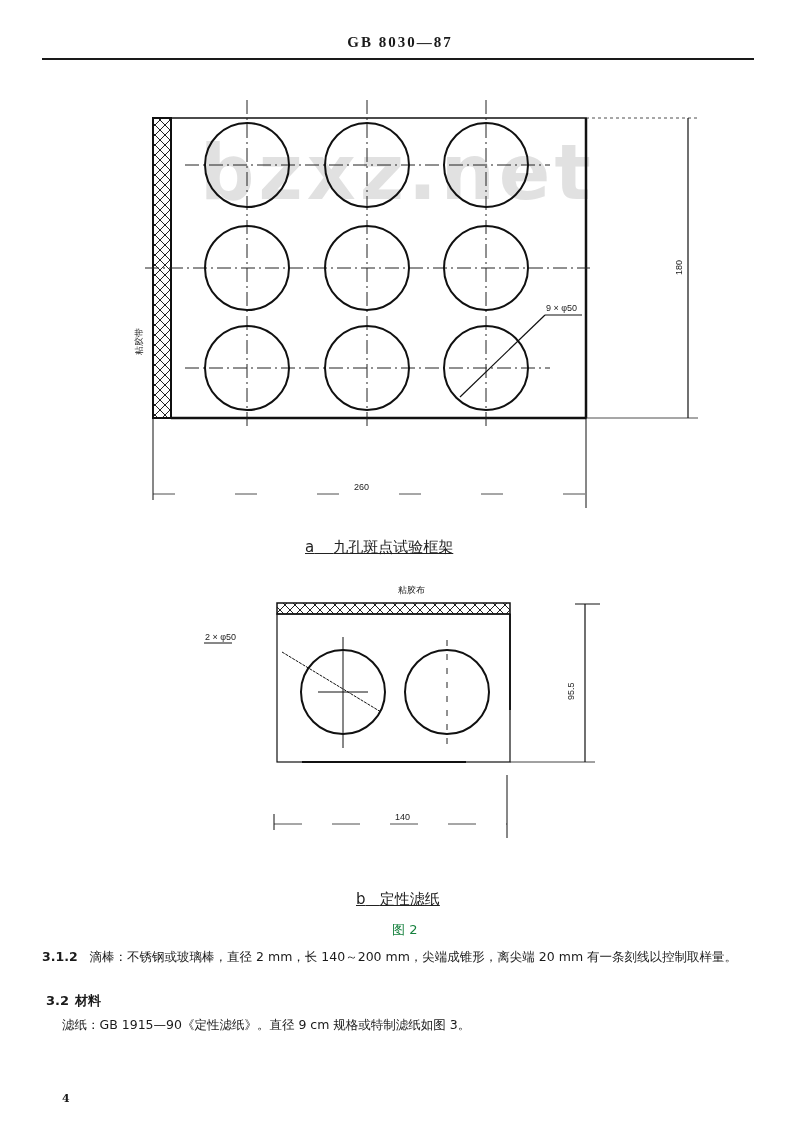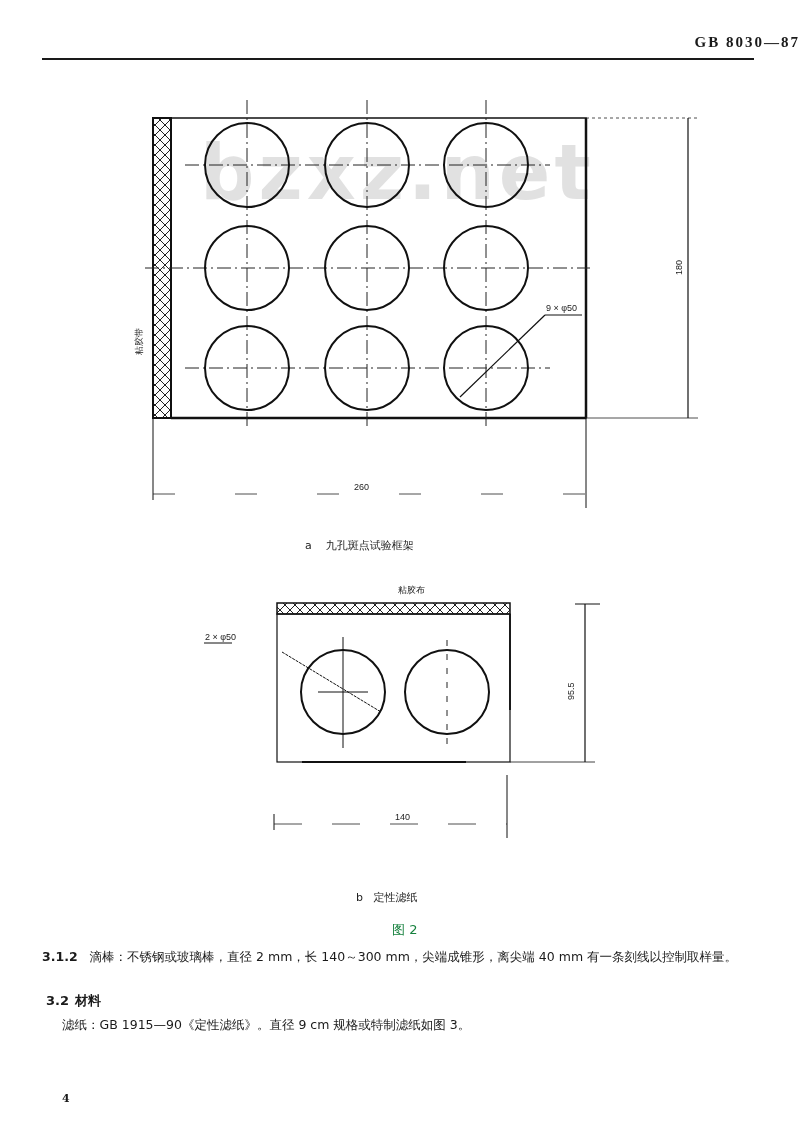--- a/index.html
+++ b/index.html
@@ -1,22 +1,22 @@
 <!DOCTYPE html>
 <html><head>
 <meta charset="utf-8">
 <style>
   html, body { margin: 0; padding: 0; background: #ffffff; }
   body { width: 800px; height: 1141px; position: relative; overflow: hidden;
          font-family: "DejaVu Serif", serif; color: #1a1a1a; }
-  .header-title { position: absolute; left: 0; width: 800px; top: 34px; text-align: right;
+  .header-title { position: absolute; left: 0; width: 800px; top: 34px; text-align: center;
                   font-family: "Liberation Serif", serif; font-weight: bold; font-size: 15px; letter-spacing: 2px; }
   .header-rule { position: absolute; left: 42px; width: 712px; top: 58px; height: 2px; background: #1a1a1a; }
   svg.fig { position: absolute; left: 0; top: 0; }
-  .caption { position: absolute; font-size: 11px; font-family: "DejaVu Sans", sans-serif; color: #222; }
+  .caption { position: absolute; font-size: 15px; font-family: "DejaVu Sans", sans-serif; color: #222; text-decoration: underline; }
   .fig-label { position: absolute; font-size: 13px; font-family: "DejaVu Sans", sans-serif; color: #15803d; }
   .para { position: absolute; left: 42px; width: 720px; font-size: 12.5px; line-height: 22px;
           font-family: "DejaVu Sans", sans-serif; color: #1a1a1a; }
   .para .num { font-weight: bold; margin-right: 12px; margin-top: 27px; }
   .section-head { position: absolute; left: 46px; font-size: 13px; font-weight: bold;
                   font-family: "DejaVu Sans", sans-serif; }
   .section-head .num { margin-right: 6px; }
   .page-num { position: absolute; left: 62px; top: 1092px; font-size: 11px; font-weight: bold; }
   .watermark { position: absolute; left: 200px; top: 128px; font-size: 76px; font-weight: bold;
                font-family: "DejaVu Sans", sans-serif; color: rgba(200,200,200,0.55); letter-spacing: 4px; }
@@ -110,21 +110,21 @@
 </div>
 
 <div class="caption" style="left:356px; top:890px;">
   <span>b</span>&nbsp;&nbsp;
   <span>定性滤纸</span>
 </div>
 
 <div class="fig-label" style="left:392px; top:921px;">图 2</div>
 
 <div class="para" style="top:946px;">
-  <span class="num">3.1.2</span><span>滴棒：不锈钢或玻璃棒，直径 2 mm，长 140～300 mm，尖端成锥形，离尖端 40 mm 有一条刻线以控制取样量。</span>
+  <span class="num">3.1.2</span><span>滴棒：不锈钢或玻璃棒，直径 2 mm，长 140～200 mm，尖端成锥形，离尖端 20 mm 有一条刻线以控制取样量。</span>
 </div>
 
 <div class="section-head" style="top:992px;">
   <span class="num">3.2</span><span>材料</span>
 </div>
 
 <div class="para" style="top:1014px; left:62px;">滤纸：GB 1915—90《定性滤纸》。直径 9 cm 规格或特制滤纸如图 3。</div>
 
 <div class="page-num">4</div>
 

